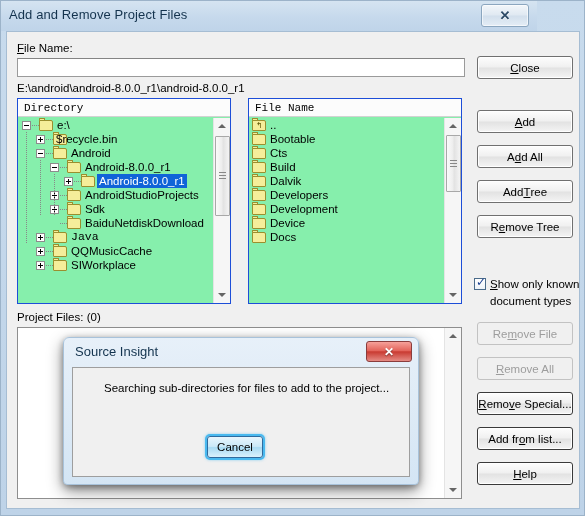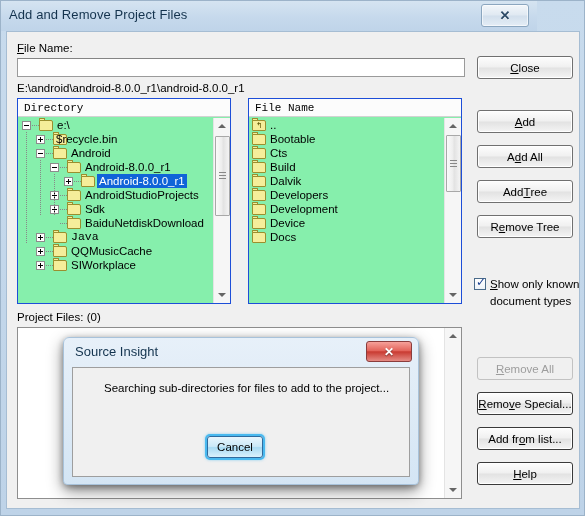--- a/index.html
+++ b/index.html
@@ -688,20 +688,25 @@
         <span>move Tree</span>
       </div>
 
     <div id="chk-wrap">
       <div id="chk-box">
         <span class="tick">✓</span>
       </div>
       <div id="chk-label"><span class="u">S</span>how only known document types</div>
     </div>
 
+    <div class="btn dis" id="btn-removefile">
+        <span>Re</span>
+        <span class="u">m</span>
+        <span>ove File</span>
+      </div>
     <div class="btn dis" id="btn-removeall">
         <span class="u">R</span>
         <span>emove All</span>
       </div>
     <div class="btn strong" id="btn-removespec">
         <span class="u">R</span>
         <span>emo</span>
         <span class="u">v</span>
         <span>e Special...</span>
       </div>

